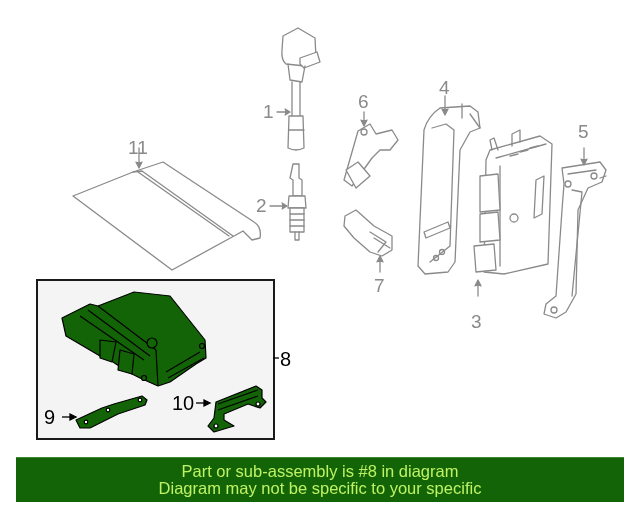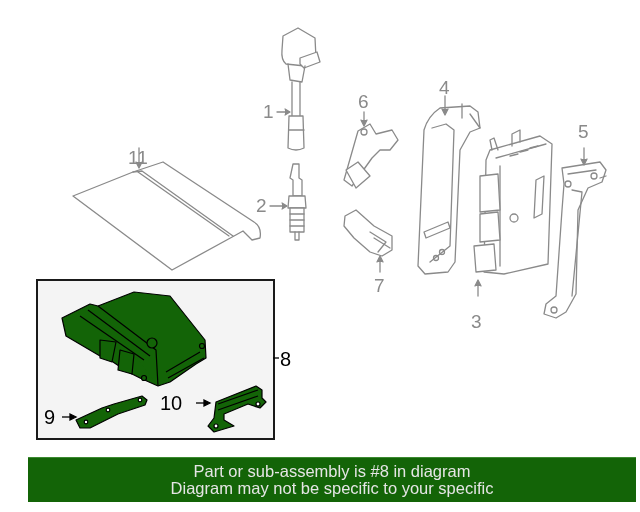--- a/index.html
+++ b/index.html
@@ -1,21 +1,21 @@
 <!DOCTYPE html>
 <html><head>
 <meta charset="utf-8">
 <style>
   html, body { margin: 0; padding: 0; background: #ffffff; }
   body { width: 640px; height: 512px; position: relative; overflow: hidden; font-family: "Liberation Sans", sans-serif; }
   #stage { position: absolute; left: 0; top: 0; width: 640px; height: 512px; }
   .callout { position: absolute; font-family: "Liberation Sans", sans-serif; font-size: 19px; color: #8a8a8a; line-height: 1; }
   .callout.dark { color: #000000; font-size: 20px; }
   #inset-box { position: absolute; left: 36px; top: 279px; width: 235px; height: 157px; border: 2px solid #1a1a1a; background: #f4f4f4; }
-  #banner { position: absolute; left: 28px; top: 457px; width: 608px; height: 45px; background: #136407; border-top: 1px solid #3c8a30; text-align: center; color: #e5e5e5; font-family: "Liberation Sans", sans-serif; font-size: 16.5px; line-height: 17px; padding-top: 5px; box-sizing: border-box; }
+  #banner { position: absolute; left: 16px; top: 457px; width: 608px; height: 45px; background: #136407; border-top: 1px solid #3c8a30; text-align: center; color: #bef264; font-family: "Liberation Sans", sans-serif; font-size: 16.5px; line-height: 17px; padding-top: 5px; box-sizing: border-box; }
   #banner div { white-space: nowrap; }
 </style>
 </head>
 <body>
 
 <div id="stage">
 
   <div id="inset-box"></div>
 
   <svg width="640" height="512" viewBox="0 0 640 512" style="position:absolute;left:0;top:0;">
@@ -134,29 +134,29 @@
 
     <g stroke="#000" stroke-width="1.3" fill="#000">
       <path d="M62,417 L72,417" fill="none"></path>
       <path d="M70,414 L76,417 L70,420 Z"></path>
       <path d="M196,403 L206,403" fill="none"></path>
       <path d="M204,400 L210,403 L204,406 Z"></path>
       <path d="M273,358 L279,358" fill="none"></path>
     </g>
   </svg>
 
-  <span class="callout" style="left:128px;top:138px;margin-top:10px;">11</span>
+  <span class="callout" style="left:128px;top:138px;">11</span>
   <span class="callout" style="left:263px;top:102px;">1</span>
   <span class="callout" style="left:256px;top:196px;">2</span>
   <span class="callout" style="left:358px;top:92px;">6</span>
   <span class="callout" style="left:374px;top:276px;">7</span>
   <span class="callout" style="left:439px;top:78px;">4</span>
   <span class="callout" style="left:471px;top:312px;">3</span>
   <span class="callout" style="left:578px;top:122px;">5</span>
   <span class="callout dark" style="left:280px;top:349px;">8</span>
   <span class="callout dark" style="left:44px;top:407px;">9</span>
-  <span class="callout dark" style="left:160px;top:393px;">10</span>
+  <span class="callout dark" style="left:172px;top:393px;">10</span>
 
   <div id="banner">
     <div>Part or sub-assembly is #8 in diagram</div>
     <div>Diagram may not be specific to your specific</div>
   </div>
 </div>
 
 </body></html>

